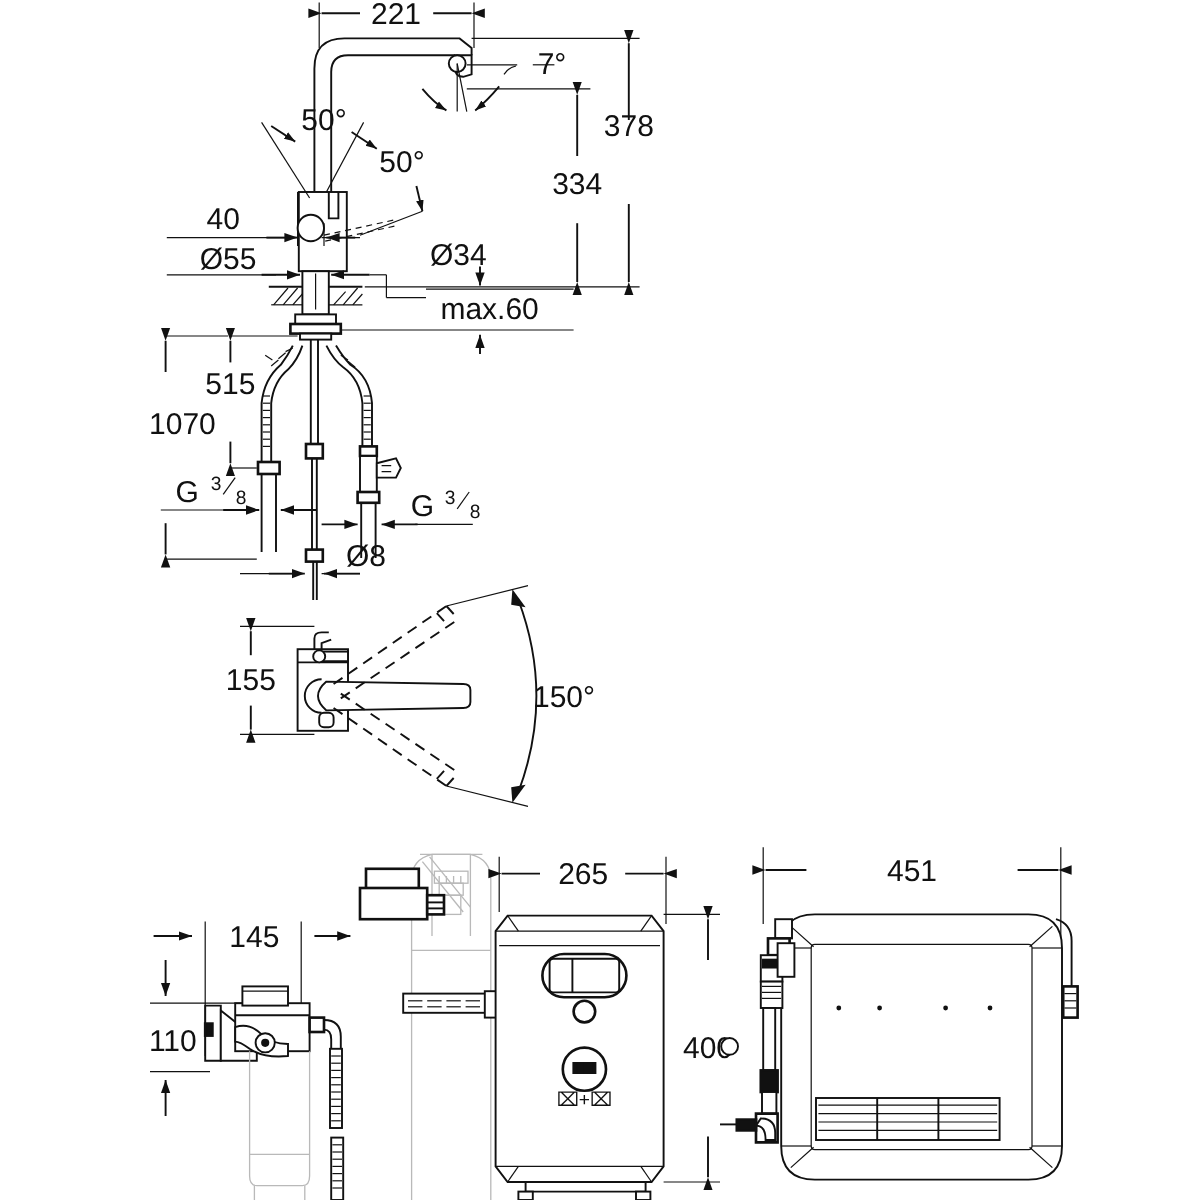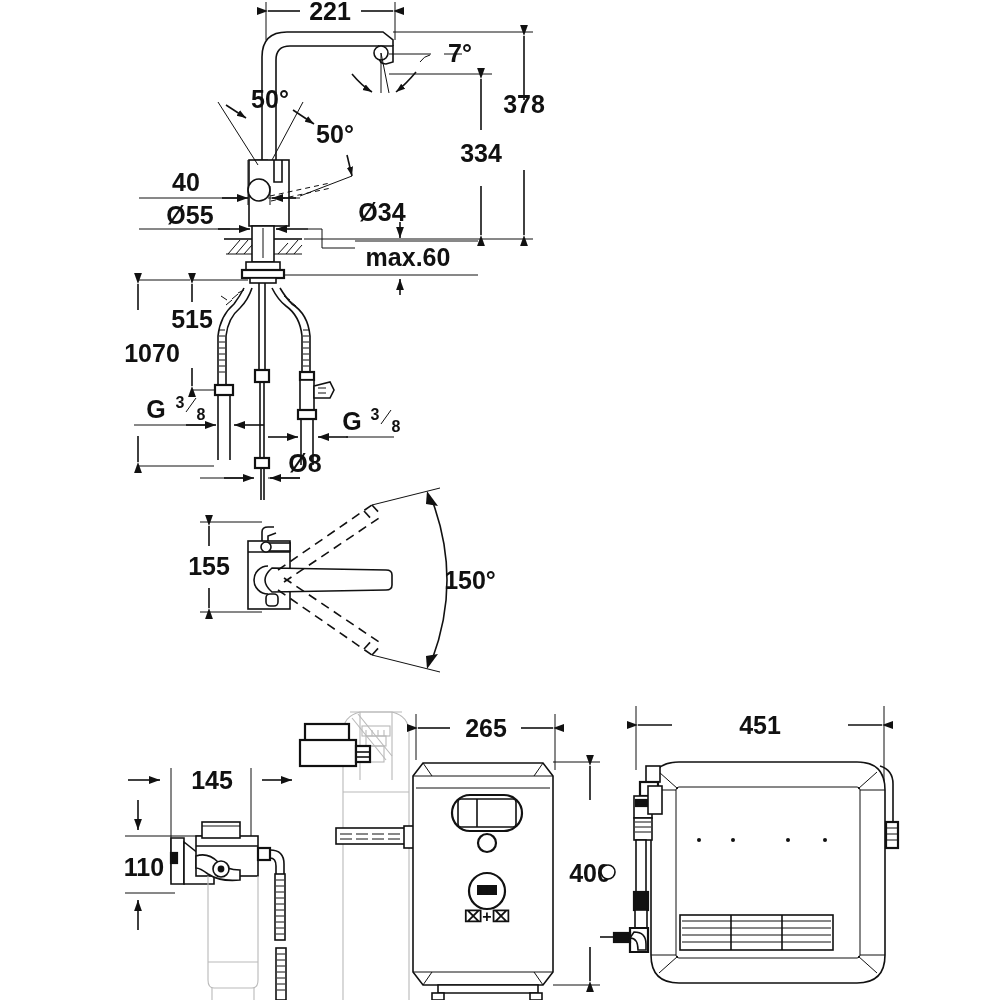--- a/index.html
+++ b/index.html
@@ -13,21 +13,20 @@
     height: 1000px;
     font-family: "Liberation Sans", sans-serif;
     overflow: hidden;
     position: relative;
   }
   #sheet {
     position: absolute;
     left: 0; top: 0;
     width: 1000px;
     height: 1000px;
-    font-weight: bold;
   }
   svg { display: block; }
   .dimtext {
     font-family: "Liberation Sans", sans-serif;
     font-size: 25px;
     fill: #111111;
   }
   .dimtext-sm {
     font-family: "Liberation Sans", sans-serif;
     font-size: 16px;

